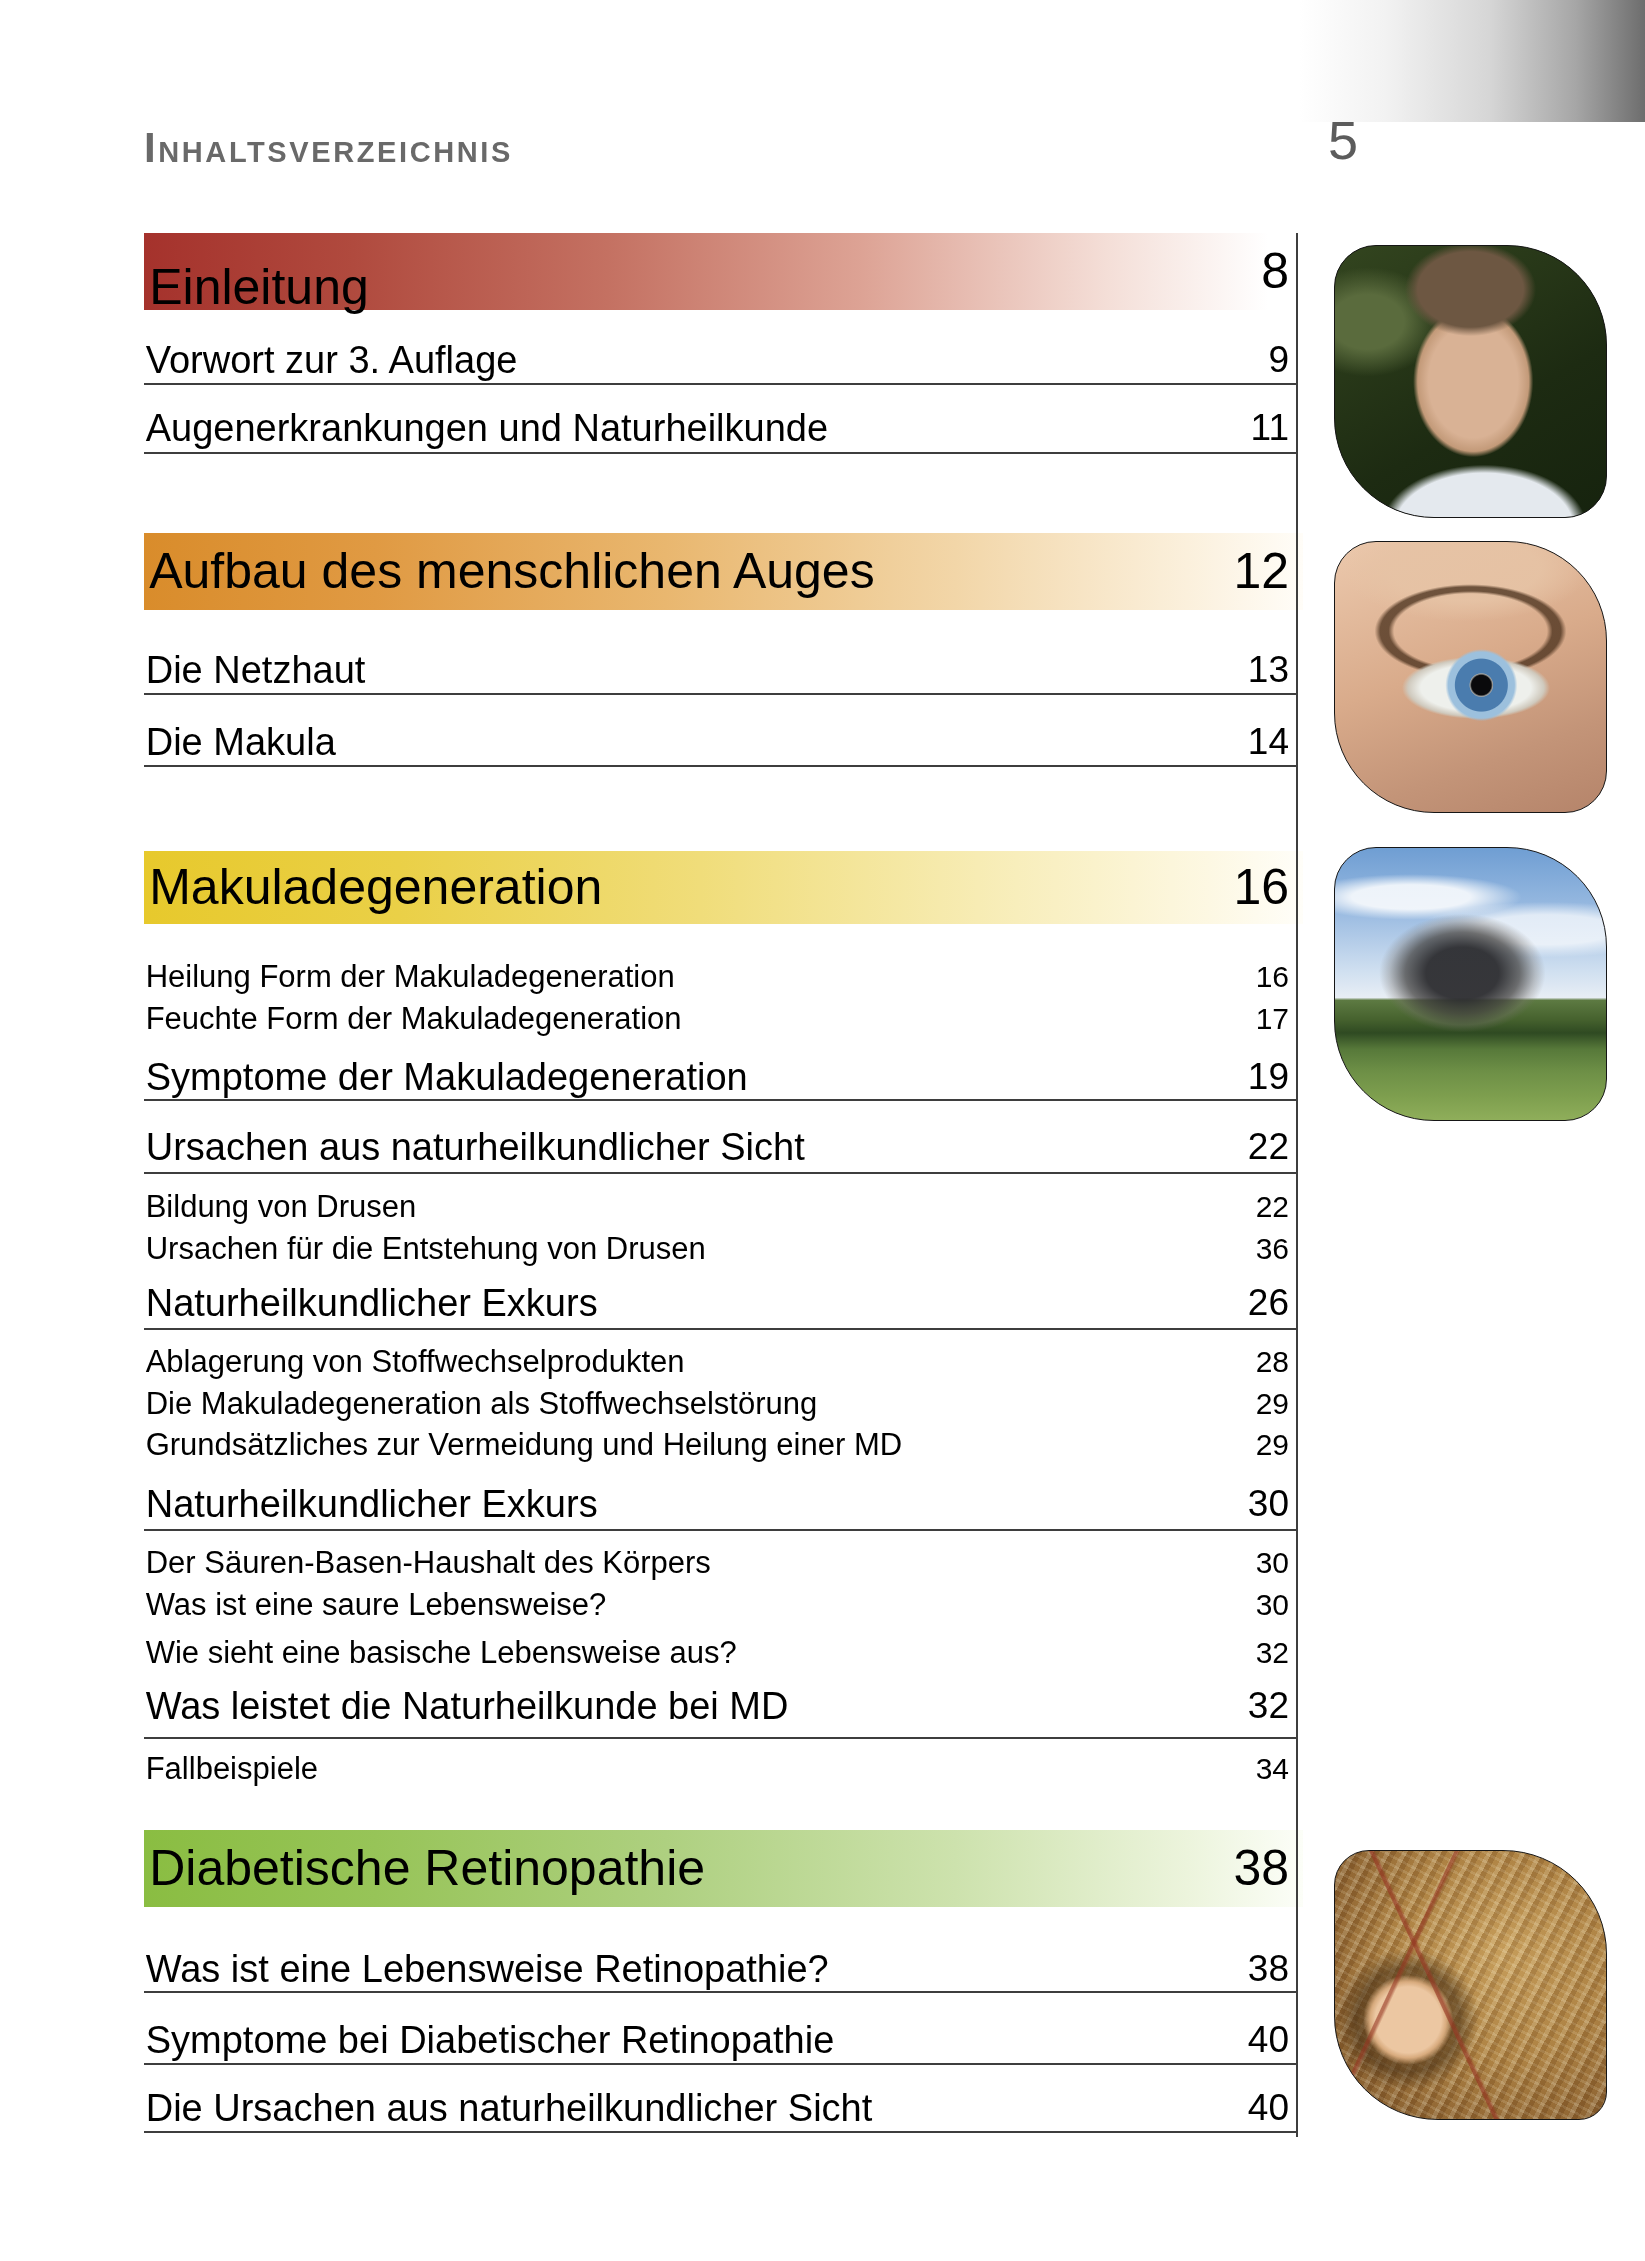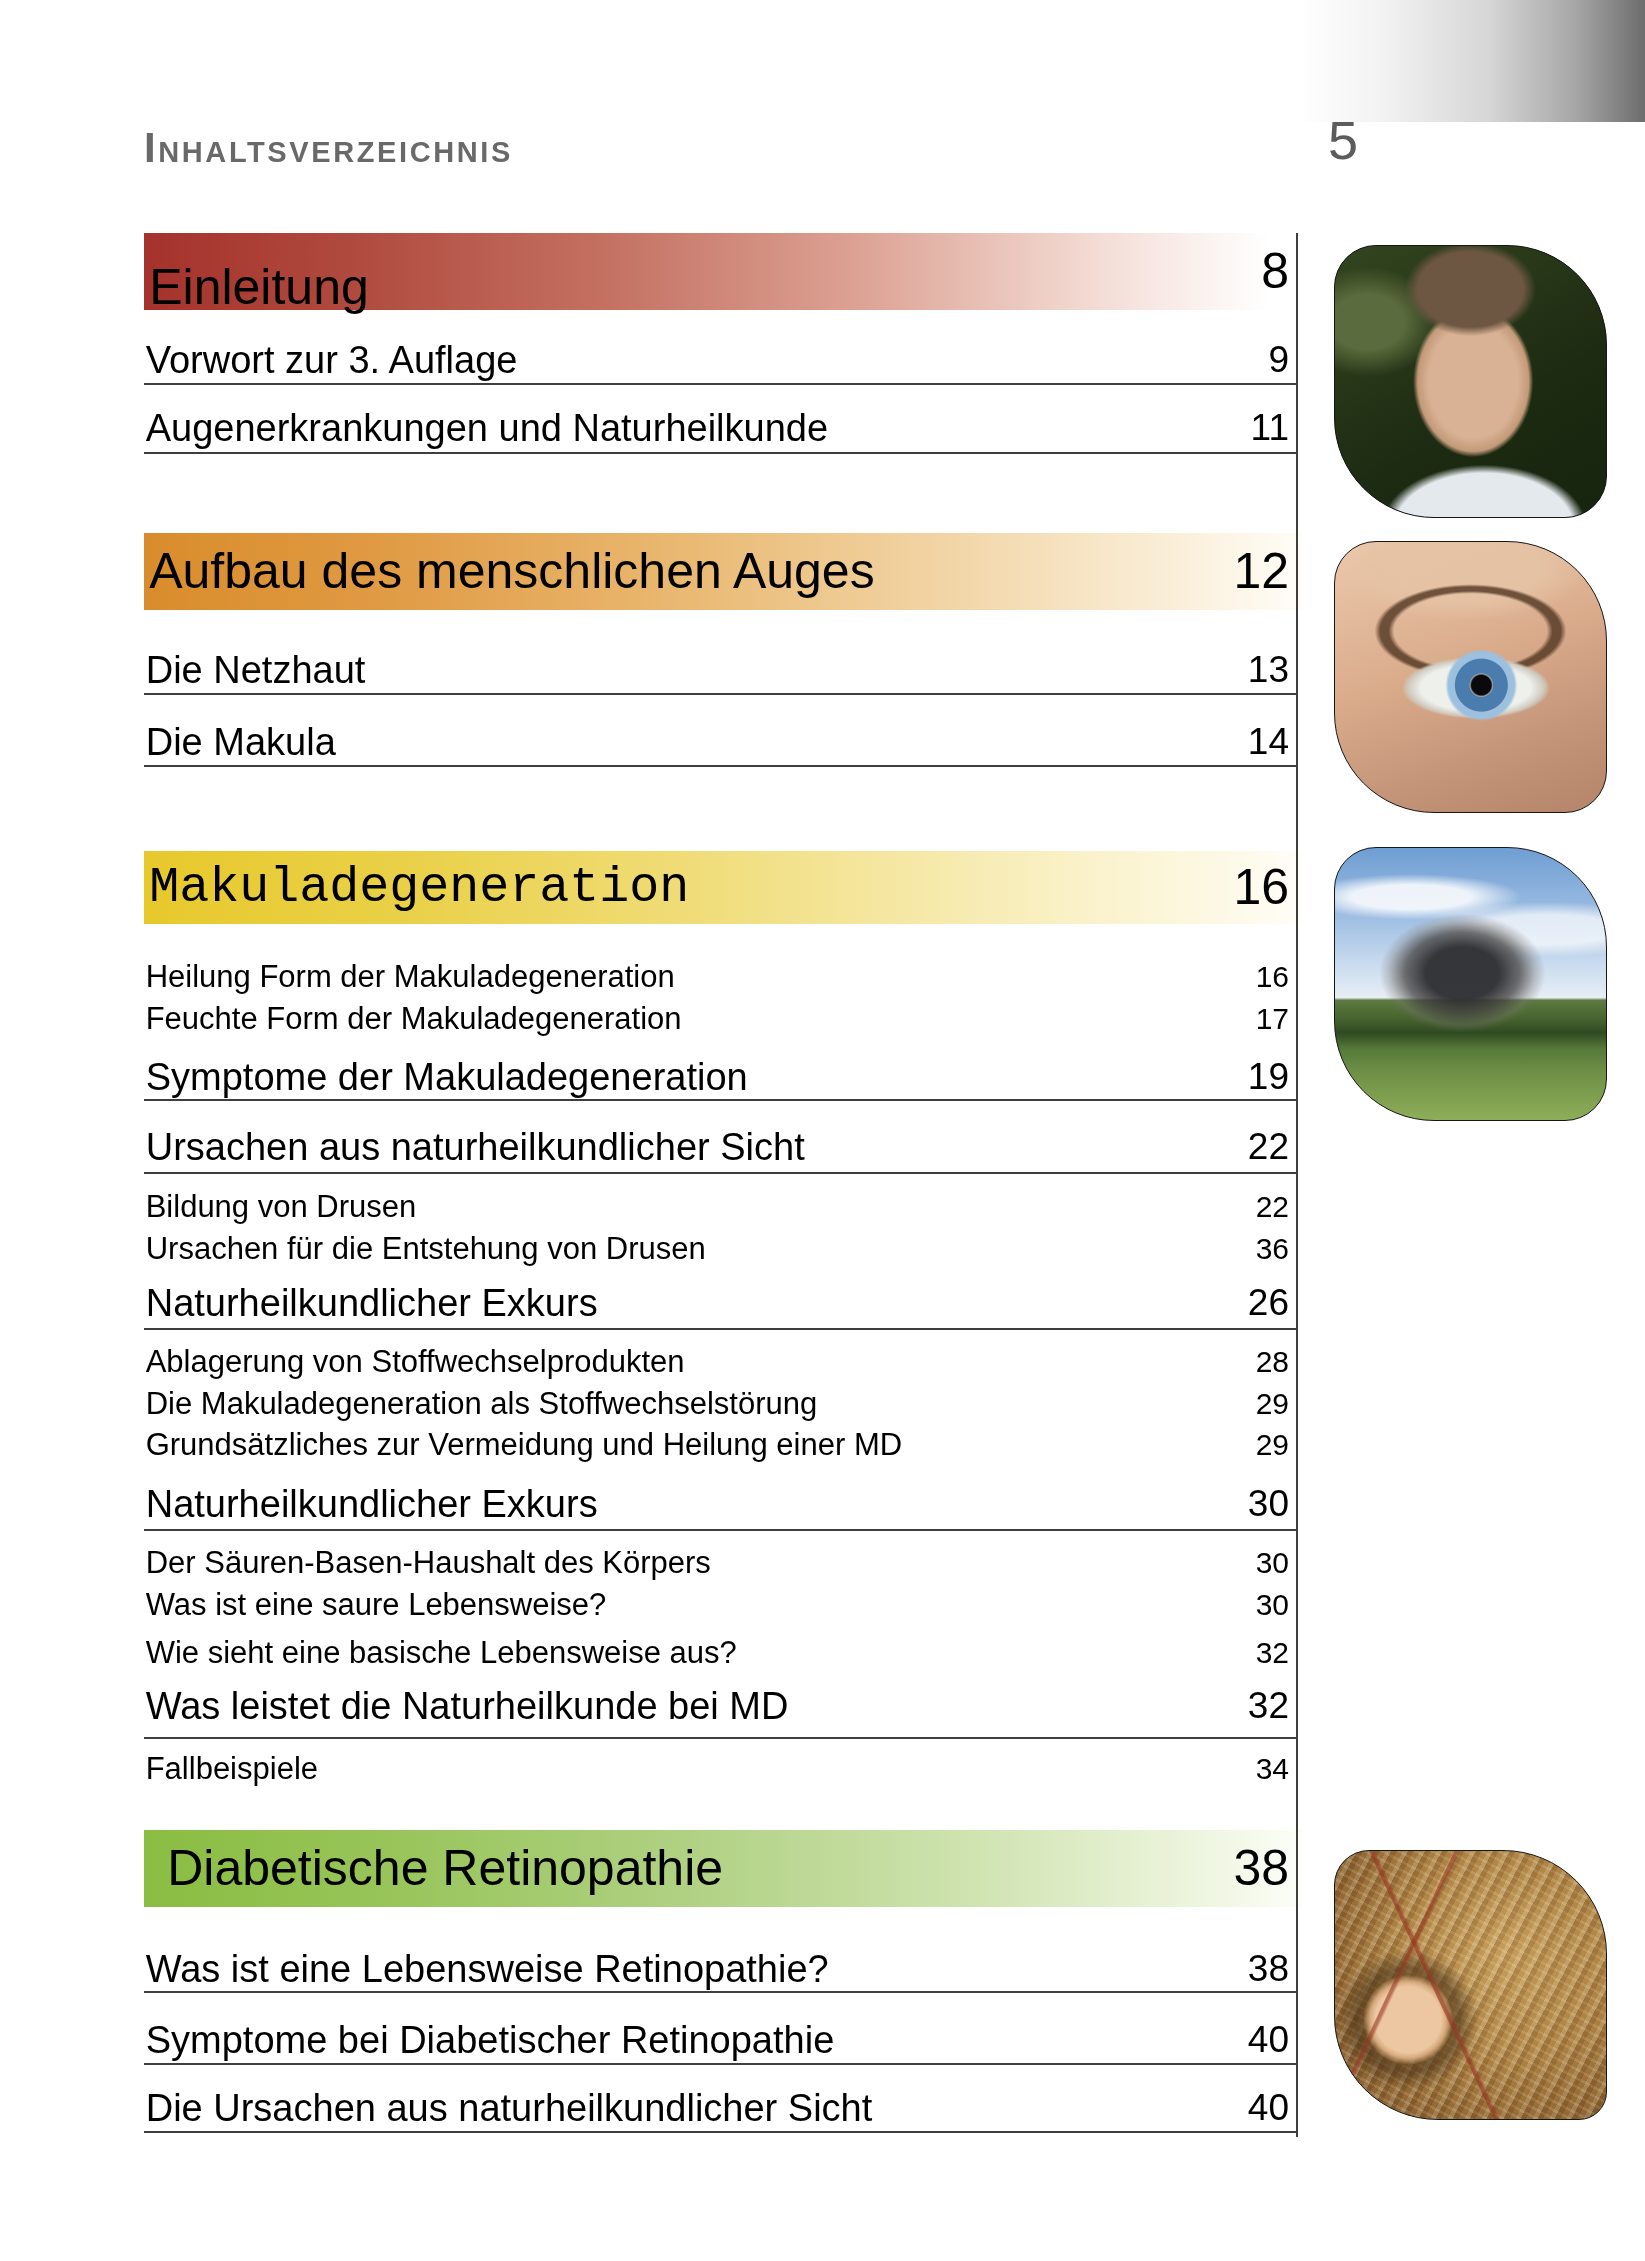--- a/index.html
+++ b/index.html
@@ -99,21 +99,21 @@
       <span class="lab">Die Netzhaut</span>
       <span class="pg">13</span>
     </div>
     <div class="rule" style="top: 693px;"></div>
     <div class="row m" style="top: 721px;">
       <span class="lab">Die Makula</span>
       <span class="pg">14</span>
     </div>
     <div class="rule" style="top: 765px;"></div>
     <div class="bar g2" style="top: 851px; height: 73px;">
-      <span class="bt" style="line-height: 73px; font-family: Liberation Mono, monospace;">Makuladegeneration</span>
+      <span class="bt" style="line-height: 73px;">Makuladegeneration</span>
       <span class="bp" style="line-height: 73px;">16</span>
     </div>
     <div class="row s" style="top: 959px;">
       <span class="lab">Heilung Form der Makuladegeneration</span>
       <span class="pg">16</span>
     </div>
     <div class="row s" style="top: 1001px;">
       <span class="lab">Feuchte Form der Makuladegeneration</span>
       <span class="pg">17</span>
     </div>
@@ -172,21 +172,21 @@
     <div class="row m" style="top: 1685px;">
       <span class="lab">Was leistet die Naturheilkunde bei MD</span>
       <span class="pg">32</span>
     </div>
     <div class="rule" style="top: 1737px;"></div>
     <div class="row s" style="top: 1751px;">
       <span class="lab">Fallbeispiele</span>
       <span class="pg">34</span>
     </div>
     <div class="bar g3" style="top: 1830px; height: 77px;">
-      <span class="bt" style="line-height: 77px; margin-left: 18px;">Diabetische Retinopathie</span>
+      <span class="bt" style="line-height: 77px;">Diabetische Retinopathie</span>
       <span class="bp" style="line-height: 77px;">38</span>
     </div>
     <div class="row m" style="top: 1948px;">
       <span class="lab">Was ist eine Lebensweise Retinopathie?</span>
       <span class="pg">38</span>
     </div>
     <div class="rule" style="top: 1991px;"></div>
     <div class="row m" style="top: 2019px;">
       <span class="lab">Symptome bei Diabetischer Retinopathie</span>
       <span class="pg">40</span>

